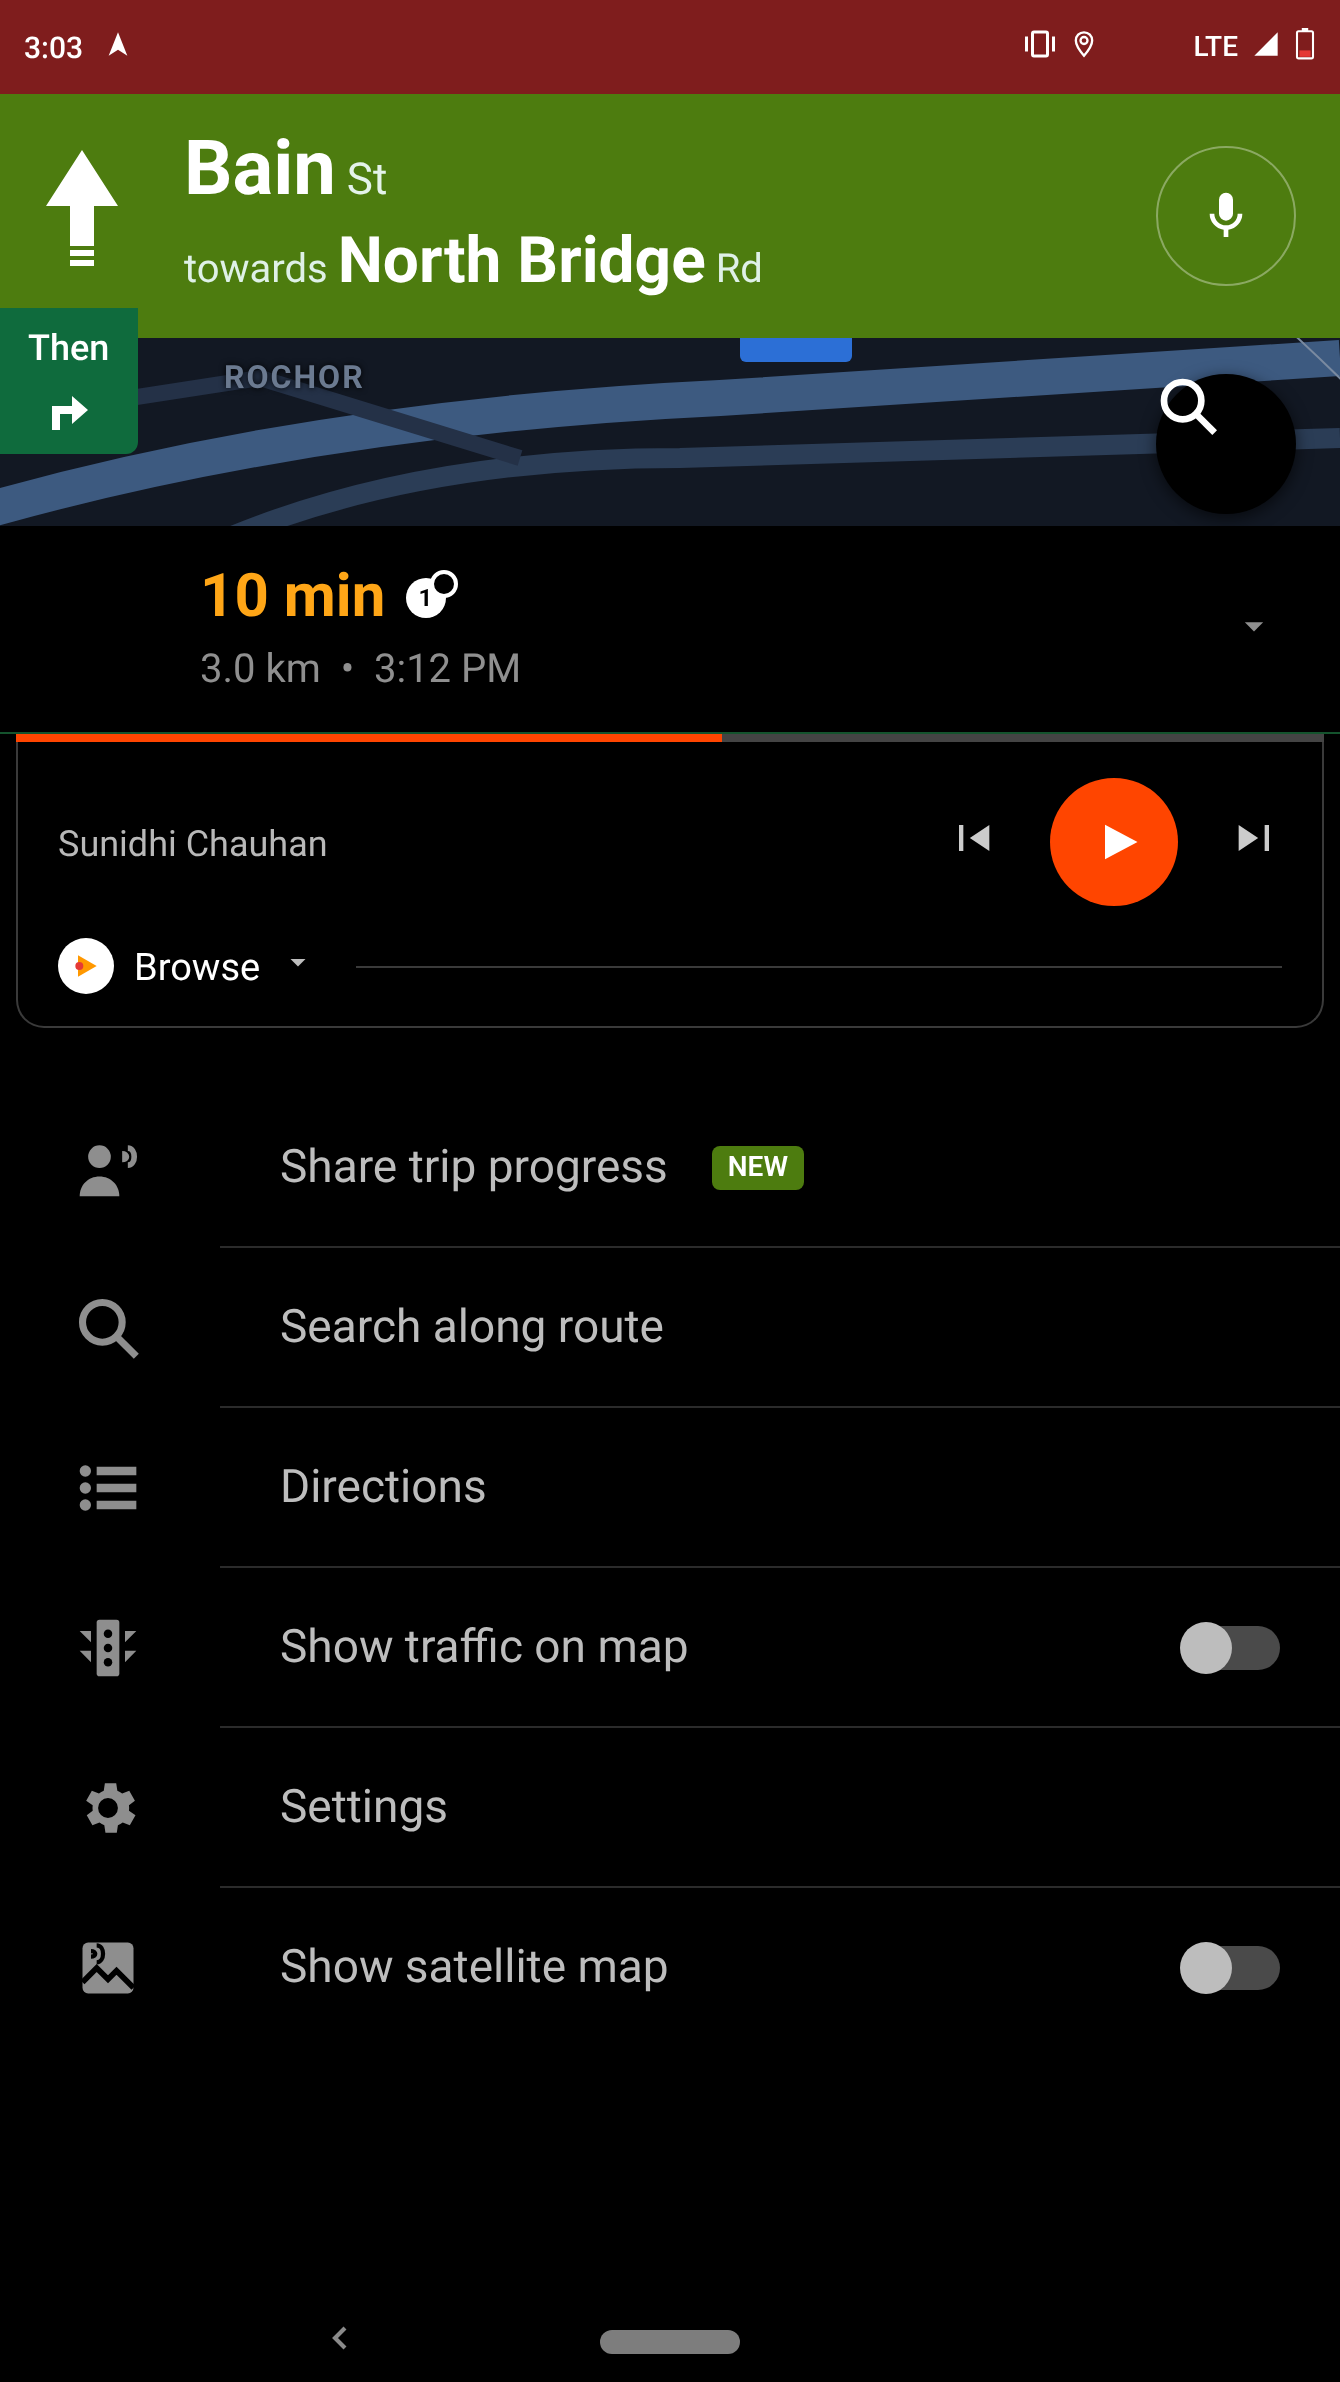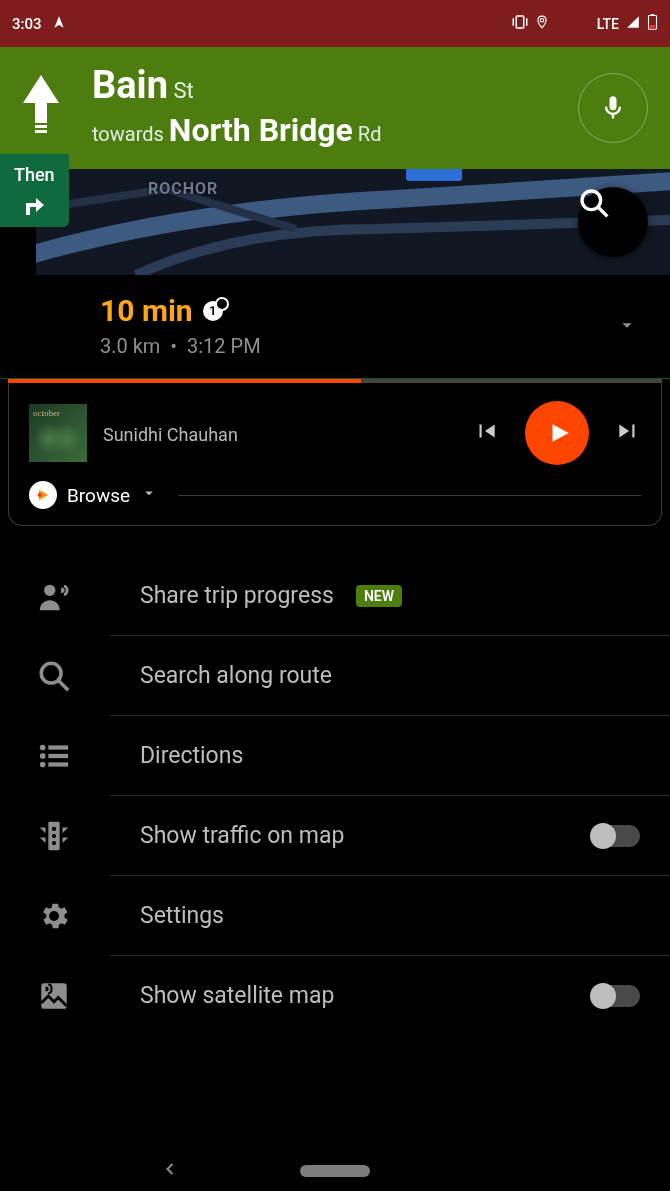--- a/index.html
+++ b/index.html
@@ -68,25 +68,24 @@
     font-size: 18px;
     font-weight: 500;
     border-bottom-right-radius: 6px;
     z-index: 3;
     flex-direction: column;
   }
   .then-chip svg { width: 24px; height: 24px; fill: #fff; }
 
   
   .map {
-    height: 106px;
+    height: 94px;
     background: #0f172a;
     position: relative;
     overflow: hidden;
-    margin-left: 36px;
   }
   .map svg { position:absolute; inset:0; }
   .map-label {
     position: absolute;
     top: 10px; left: 112px;
     color: #6b7a90;
     font-size: 16px;
     font-weight: 700;
     letter-spacing: 1px;
     text-shadow: 0 0 3px #000;
@@ -312,23 +311,20 @@
       </svg>
   </div>
 </div>
 
 <div class="progress">
   <div class="progress-fill"></div>
 </div>
 
 <div class="media-card">
   <div class="media-row">
-    <div class="album">
-      <span class="album-title">october</span>
-    </div>
     <div class="track-info">
       <div class="track-artist">Sunidhi Chauhan</div>
     </div>
     <div class="media-controls">
       <span class="skip">
         <svg viewBox="0 0 24 24">
             <path d="M6 6h2v12H6zM20 6v12l-9-6z"></path>
           </svg>
       </span>
       <span class="play-btn">

